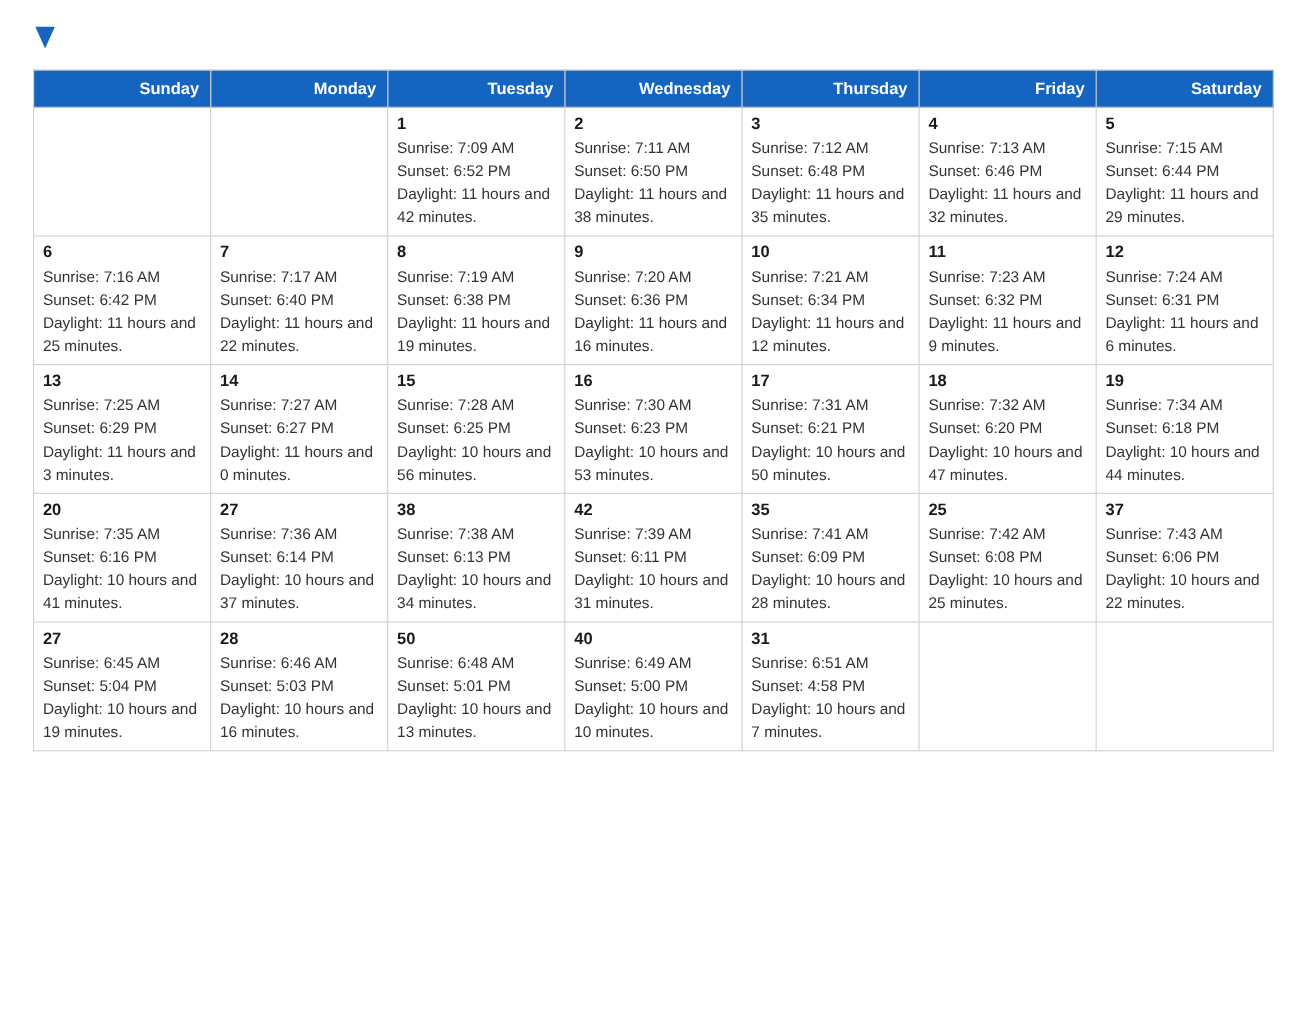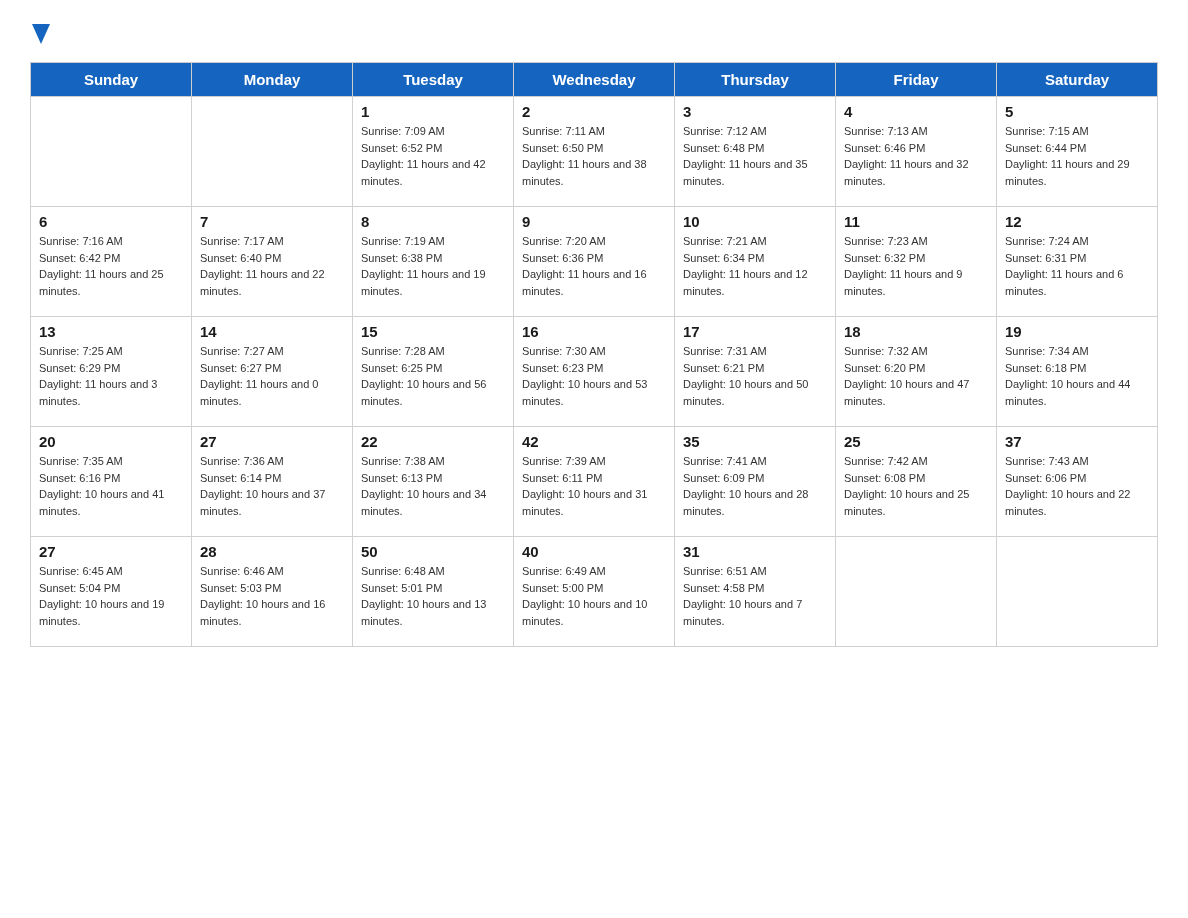--- a/index.html
+++ b/index.html
@@ -48,40 +48,40 @@
       width: 100%;
       border-collapse: collapse;
       margin-top: 10px;
     }
     .calendar-table th {
       background-color: #1565c0;
       color: #ffffff;
       font-size: 15px;
       font-weight: 600;
       padding: 8px 10px;
-      text-align: center;
+      text-align: right;
       border: 1px solid #ccc;
     }
     .calendar-table td {
       vertical-align: top;
       border: 1px solid #d0d0d0;
       padding: 6px 8px;
       width: 14.28%;
       font-size: 12.5px;
       color: #333;
       height: 110px;
     }
     .day-number {
       font-size: 15px;
       font-weight: bold;
       color: #1a1a1a;
       margin-bottom: 3px;
     }
     .day-info {
-      font-size: 11px;
+      font-size: 14px;
       color: #333;
       line-height: 1.5;
     }
     .empty-cell {
       background: #ffffff;
     }
     .logo-general {
       font-size: 24px;
       font-weight: bold;
       color: #333333;
@@ -218,21 +218,21 @@
         <tr>
           <td>
             <div class="day-number">20</div>
             <div class="day-info">Sunrise: 7:35 AM<br>Sunset: 6:16 PM<br>Daylight: 10 hours and 41 minutes.</div>
           </td>
           <td>
             <div class="day-number">27</div>
             <div class="day-info">Sunrise: 7:36 AM<br>Sunset: 6:14 PM<br>Daylight: 10 hours and 37 minutes.</div>
           </td>
           <td>
-            <div class="day-number">22</div>
+            <div class="day-number">38</div>
             <div class="day-info">Sunrise: 7:38 AM<br>Sunset: 6:13 PM<br>Daylight: 10 hours and 34 minutes.</div>
           </td>
           <td>
             <div class="day-number">42</div>
             <div class="day-info">Sunrise: 7:39 AM<br>Sunset: 6:11 PM<br>Daylight: 10 hours and 31 minutes.</div>
           </td>
           <td>
             <div class="day-number">35</div>
             <div class="day-info">Sunrise: 7:41 AM<br>Sunset: 6:09 PM<br>Daylight: 10 hours and 28 minutes.</div>
           </td>

